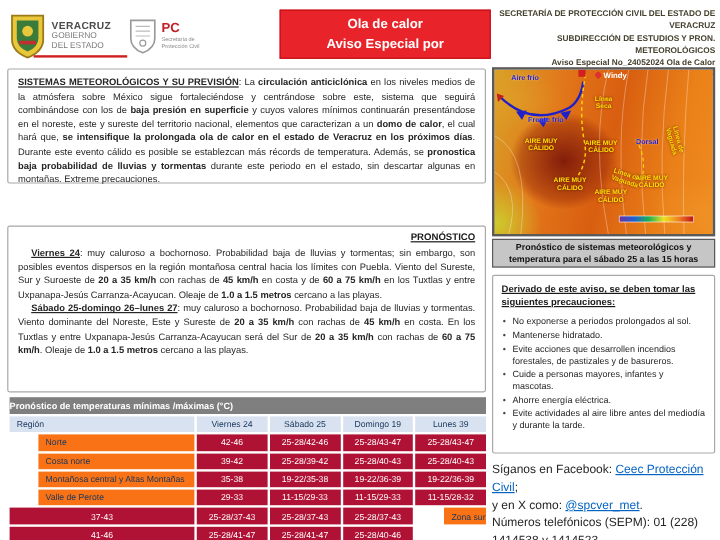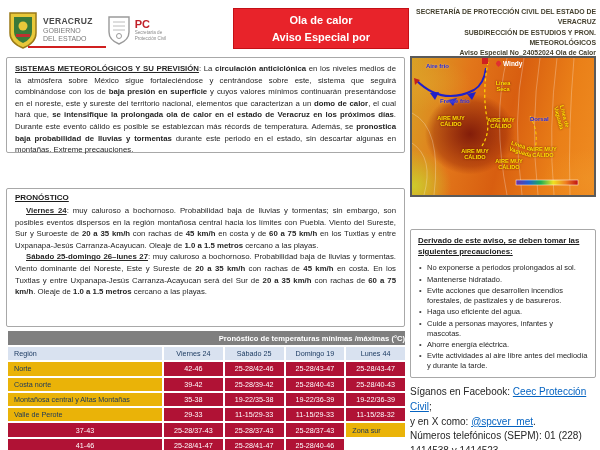--- a/index.html
+++ b/index.html
@@ -19,30 +19,30 @@
                color:#fff; font-weight:bold; font-size:11px; text-align:center; line-height:1.55; padding-top:3px; }
   .org-block { position:absolute; right:4px; top:7px; width:188px; text-align:right; font-size:6.9px; font-weight:bold; color:#45412f; line-height:1.5; }
 
   
   .box { position:absolute; background:#fff; border:1.6px solid #a8a8a8; border-radius:2px; }
   .justtext { font-size:7.8px; line-height:11.6px; text-align:justify; color:#262626; }
 
   #box-systems { left:6px; top:57px; width:399px; height:96px; padding:5px 8px 4px 8px; }
   #box-forecast { left:6px; top:188px; width:399px; height:139px; padding:4px 8px 4px 8px; }
   #box-forecast .p { text-indent:11px; }
-  .sect-title { font-size:8px; font-weight:bold; text-decoration:underline; color:#1a1a1a; margin-bottom:3px; }
+  .sect-title { font-size:8px; font-weight:bold; text-decoration:underline; color:#1a1a1a; margin-bottom:3px;text-align:right; }
 
   
   .temp-table { position:absolute; left:8px; top:331px; width:397px; }
-  .tt-title { background:#7f7f7f; color:#fff; font-size:7.6px; font-weight:bold; text-align:right; padding:3px 0 2px 0; }
+  .tt-title { background:#7f7f7f; color:#fff; font-size:7.6px; font-weight:bold; text-align:left; padding:3px 0 2px 0; }
   .tt-grid { display:grid; grid-template-columns:154px repeat(4,1fr); gap:2px; background:#fff; margin-top:2px; }
   .tt-cell { font-size:7.2px; font-weight:normal; height:13.3px; display:flex; align-items:center; }
   .tt-head { background:#d9e2f0; color:#17365d; justify-content:center; }
   .tt-head.first, .tt-region { justify-content:flex-start; padding-left:6px; }
-  .tt-region { background:#eab308; color:#17365d; }
+  .tt-region { background:#f97316; color:#17365d;margin-left:24px; }
   .tt-val { background:#b01235; color:#ffffff; justify-content:center; }
 
   
   .map-wrap { position:absolute; left:410px; top:56px; width:186px; height:141px; border:2px solid #5a5a5a;
     background:
       radial-gradient(ellipse 58px 52px at 58px 76px, rgba(118,18,8,.88), rgba(150,40,8,.45) 62%, rgba(0,0,0,0) 78%),
       radial-gradient(ellipse 52px 50px at 2px 128px, rgba(205,205,45,.95), rgba(0,0,0,0) 72%),
       radial-gradient(ellipse 70px 36px at 8px 26px, rgba(225,160,40,.65), rgba(0,0,0,0) 75%),
       radial-gradient(ellipse 60px 40px at 176px 120px, rgba(240,150,40,.55), rgba(0,0,0,0) 75%),
       linear-gradient(104deg, #d8a226, #e2761a 28%, #d85e10 52%, #ea8018 78%, #ef8c22);
@@ -123,21 +123,21 @@
     <div class="justtext p"><span style="font-weight: bold; text-decoration: underline;">Sábado 25-domingo 26–lunes 27</span><span>: muy caluroso a bochornoso. Probabilidad baja de lluvias y tormentas. Viento dominante del Noreste, Este y Sureste de </span><span style="font-weight: bold;">20 a 35 km/h</span><span> con rachas de </span><span style="font-weight: bold;">45 km/h</span><span> en costa. En los Tuxtlas y entre Uxpanapa-Jesús Carranza-Acayucan será del Sur de </span><span style="font-weight: bold;">20 a 35 km/h</span><span> con rachas de </span><span style="font-weight: bold;">60 a 75 km/h</span><span>. Oleaje de </span><span style="font-weight: bold;">1.0 a 1.5 metros</span><span> cercano a las playas.</span></div>
   </div>
 
   <div class="temp-table">
     <div class="tt-title">Pronóstico de temperaturas  mínimas /máximas  (°C)</div>
     <div class="tt-grid">
         <div class="tt-cell tt-head first">Región</div>
         <div class="tt-cell tt-head">Viernes 24</div>
         <div class="tt-cell tt-head">Sábado  25</div>
         <div class="tt-cell tt-head">Domingo 19</div>
-        <div class="tt-cell tt-head">Lunes 44</div>
+        <div class="tt-cell tt-head">Lunes 39</div>
         <div class="tt-cell tt-region">Norte</div>
         <div class="tt-cell tt-val">42-46</div>
         <div class="tt-cell tt-val">25-28/42-46</div>
         <div class="tt-cell tt-val">25-28/43-47</div>
         <div class="tt-cell tt-val">25-28/43-47</div>
         <div class="tt-cell tt-region">Costa norte</div>
         <div class="tt-cell tt-val">39-42</div>
         <div class="tt-cell tt-val">25-28/39-42</div>
         <div class="tt-cell tt-val">25-28/40-43</div>
         <div class="tt-cell tt-val">25-28/40-43</div>
@@ -210,28 +210,28 @@
     <span class="mlabel ml-yellow" style="left:24px; top:57px; width:30px; white-space:normal;">AIRE MUY CÁLIDO</span>
     <span class="mlabel ml-yellow" style="left:74px; top:59px; width:30px; white-space:normal;">AIRE MUY CÁLIDO</span>
     <span class="mlabel ml-blue" style="left:118px; top:58px;">Dorsal</span>
     <span class="mlabel ml-yellow" style="left:152px; top:44px; width:28px; white-space:normal; transform:rotate(75deg);">Línea de Vaguada</span>
     <span class="mlabel ml-yellow" style="left:95px; top:80px; width:34px; white-space:normal; transform:rotate(18deg);">Línea de Vaguada</span>
     <span class="mlabel ml-yellow" style="left:48px; top:90px; width:30px; white-space:normal;">AIRE MUY CÁLIDO</span>
     <span class="mlabel ml-yellow" style="left:116px; top:88px; width:30px; white-space:normal;">AIRE MUY CÁLIDO</span>
     <span class="mlabel ml-yellow" style="left:82px; top:100px; width:30px; white-space:normal;">AIRE MUY CÁLIDO</span>
   </div>
 
+  <div class="map-caption">Pronóstico de sistemas meteorológicos y temperatura para el sábado 25 a las 15 horas</div>
 
   <div class="box" id="box-precautions">
     <div class="prec-title">Derivado de este aviso, se deben tomar las siguientes precauciones:</div>
     <ul class="prec-list">
         <li>No exponerse a periodos prolongados al sol.</li>
         <li>Mantenerse hidratado.</li>
         <li>Evite acciones que desarrollen incendios forestales, de pastizales y de basureros.</li>
-        <li>Haga uso eficiente del agua.</li>
         <li>Cuide a personas mayores, infantes y mascotas.</li>
         <li>Ahorre energía eléctrica.</li>
         <li>Evite actividades al aire libre antes del mediodía y durante la tarde.</li>
       </ul>
   </div>
 
   <div class="footer">
     <div><span>Síganos en Facebook: </span><a class="link" href="#">Ceec Protección Civil</a><span>;</span></div>
     <div><span>y en X como: </span><a class="link" href="#">@spcver_met</a><span>.</span></div>
     <div><span>Números telefónicos (SEPM): 01 (228)</span></div>

